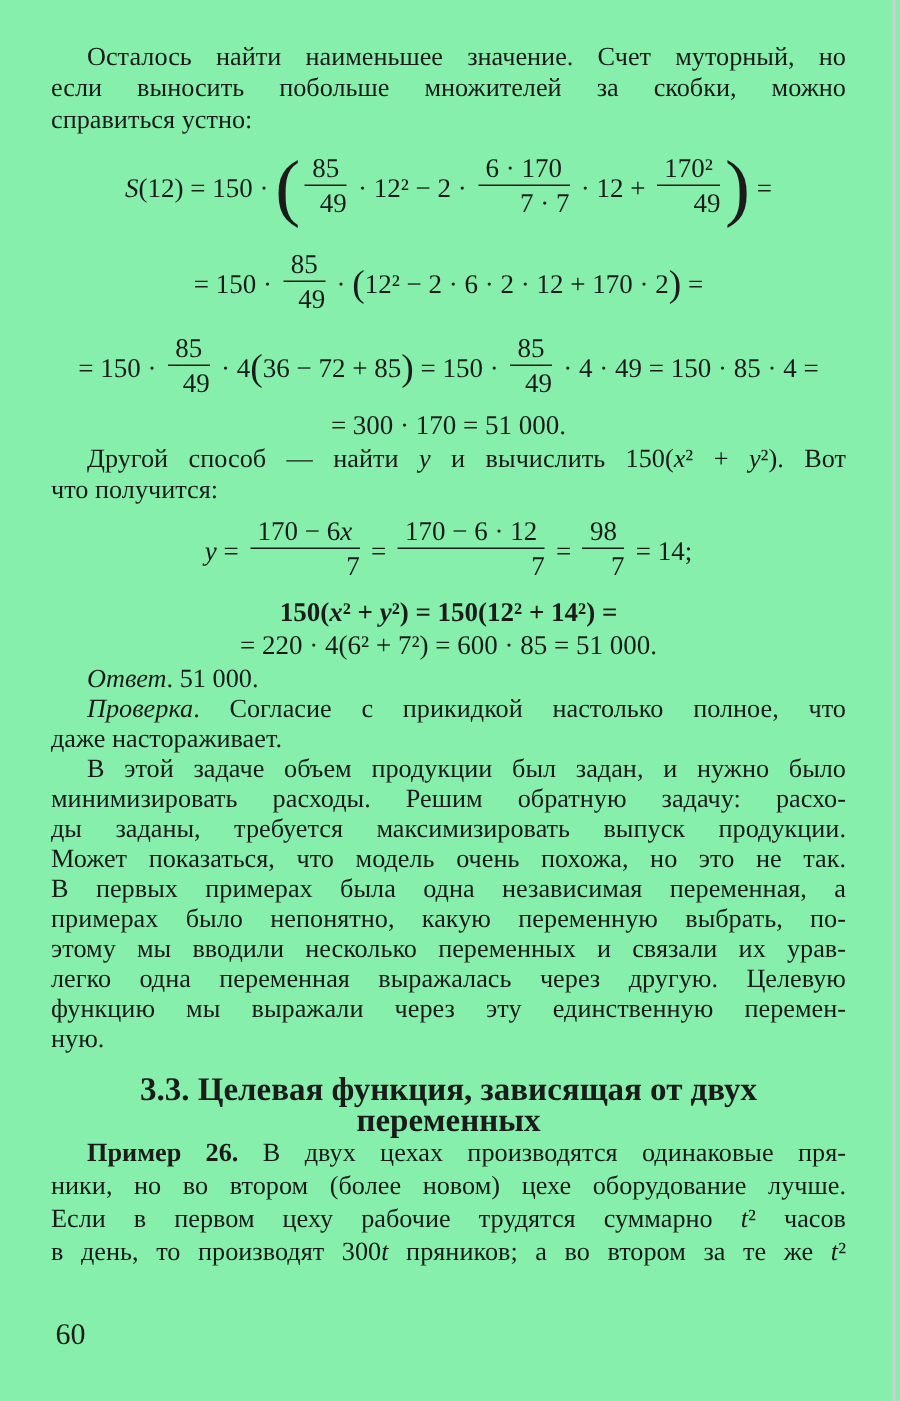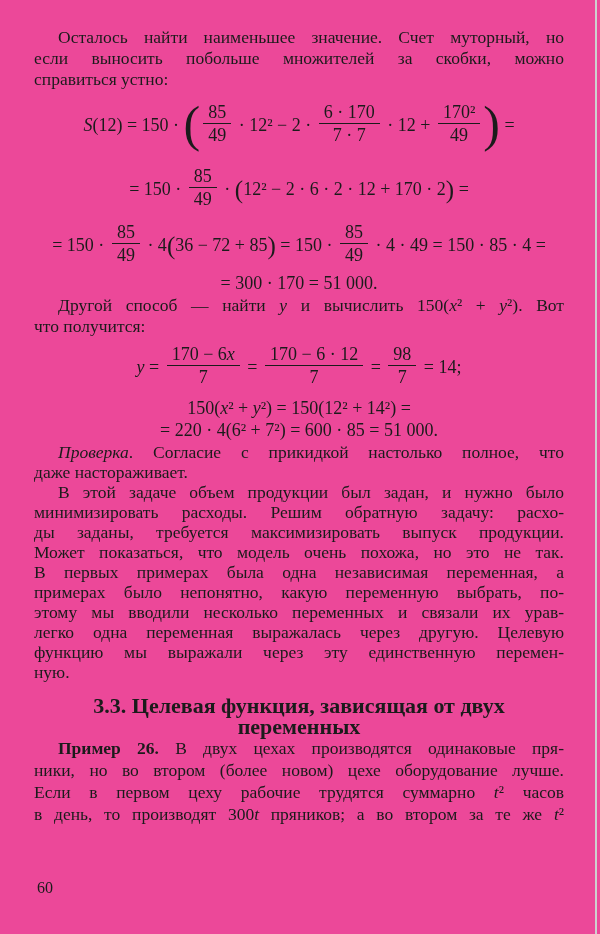--- a/index.html
+++ b/index.html
@@ -1,20 +1,20 @@
 <!DOCTYPE html>
 <html lang="ru"><head>
 <meta charset="utf-8">
 <style>
   html,body { margin:0; padding:0; }
   body { background:#e9e9e9; }
   .page {
     position:relative;
     width:600px; height:934px;
-    background:#ec4899;
+    background:#86efac;
     color:#1b1b1b;
     font-family:"Liberation Serif","DejaVu Serif",serif;
     overflow:hidden;
   }
   .scan-edge {
     position:absolute; top:0; right:3px;
     width:2px; height:100%;
     background:#cfcfcf;
   }
   .content {
@@ -25,40 +25,40 @@
   .para.lh22 { line-height:22px; }
   .pline { text-align:justify; text-align-last:justify; }
   .pline.last { text-align-last:left;font-family:Liberation Serif, serif; }
   .pline.first { text-indent:24px; }
   .formula { text-align:center; font-size:18px; white-space:nowrap; }
   #f1 { height:70px; line-height:70px; }
   #f2 { height:58px; line-height:58px; }
   #f3 { height:54px; line-height:54px; }
   #f4 { height:23px; line-height:23px; }
   #f5 { height:60px; line-height:60px; }
-  #f6 { height:22px; line-height:22px; }
+  #f6 { height:22px; line-height:22px;font-weight:bold; }
   #f7 { height:23px; line-height:23px; }
   .frac {
     display:inline-block; vertical-align:middle;
     text-align:center; line-height:1.15;
     margin:0 3px; position:relative; top:-3px;
   }
   .frac .num { display:block; border-bottom:1.6px solid #1b1b1b; padding:0 5px 1px; }
-  .frac .den { display:block; padding-top:1px; }
+  .frac .den { display:block; padding-top:1px;text-align:right; }
   .tk-var { font-style:italic; }
   .tk-b { font-weight:bold; }
   .tk-paren { font-size:50px; font-weight:400; line-height:0; vertical-align:middle; position:relative; top:-3px; }
   .tk-pmd { font-size:25px; line-height:0; vertical-align:middle; position:relative; top:-1px; }
   .heading {
     font-weight:bold; text-align:center;
     font-size:22px; line-height:21px; margin-top:13px;
   }
   .page-num {
     position:absolute; left:37px; top:879px;
-    font-size:16px;
+    font-size:20px;
   }
 </style>
 </head>
 <body>
 
 <div class="page">
   <div class="scan-edge"></div>
   <div class="content">
     <div class="para">
         <div class="pline first"><span class="tk-txt">Осталось найти наименьшее значение. Счет муторный, но</span></div>
@@ -69,20 +69,23 @@
     <div class="formula" id="f2"><span class="tk-txt">= 150 · </span><span class="frac"><span class="num"><span class="tk-txt">85</span></span><span class="den"><span class="tk-txt">49</span></span></span><span class="tk-txt"> · </span><span class="tk-pmd">(</span><span class="tk-txt">12² − 2 · 6 · 2 · 12 + 170 · 2</span><span class="tk-pmd">)</span><span class="tk-txt"> =</span></div>
     <div class="formula" id="f3"><span class="tk-txt">= 150 · </span><span class="frac"><span class="num"><span class="tk-txt">85</span></span><span class="den"><span class="tk-txt">49</span></span></span><span class="tk-txt"> · 4</span><span class="tk-pmd">(</span><span class="tk-txt">36 − 72 + 85</span><span class="tk-pmd">)</span><span class="tk-txt"> = 150 · </span><span class="frac"><span class="num"><span class="tk-txt">85</span></span><span class="den"><span class="tk-txt">49</span></span></span><span class="tk-txt"> · 4 · 49 = 150 · 85 · 4 =</span></div>
     <div class="formula" id="f4"><span class="tk-txt">= 300 · 170 = 51 000.</span></div>
     <div class="para">
         <div class="pline first"><span class="tk-txt">Другой способ — найти </span><span class="tk-var">y</span><span class="tk-txt"> и вычислить 150(</span><span class="tk-var">x</span><span class="tk-txt">² + </span><span class="tk-var">y</span><span class="tk-txt">²). Вот</span></div>
         <div class="pline last"><span class="tk-txt">что получится:</span></div>
       </div>
     <div class="formula" id="f5"><span class="tk-var">y</span><span class="tk-txt"> = </span><span class="frac"><span class="num"><span class="tk-txt">170 − 6</span><span class="tk-var">x</span></span><span class="den"><span class="tk-txt">7</span></span></span><span class="tk-txt"> = </span><span class="frac"><span class="num"><span class="tk-txt">170 − 6 · 12</span></span><span class="den"><span class="tk-txt">7</span></span></span><span class="tk-txt"> = </span><span class="frac"><span class="num"><span class="tk-txt">98</span></span><span class="den"><span class="tk-txt">7</span></span></span><span class="tk-txt"> = 14;</span></div>
     <div class="formula" id="f6"><span class="tk-txt">150(</span><span class="tk-var">x</span><span class="tk-txt">² + </span><span class="tk-var">y</span><span class="tk-txt">²) = 150(12² + 14²) =</span></div>
     <div class="formula" id="f7"><span class="tk-txt">= 220 · 4(6² + 7²) = 600 · 85 = 51 000.</span></div>
+    <div class="para lh20">
+        <div class="pline first last"><span class="tk-var">Ответ</span><span class="tk-txt">. 51 000.</span></div>
+      </div>
     <div class="para lh20">
         <div class="pline first"><span class="tk-var">Проверка</span><span class="tk-txt">. Согласие с прикидкой настолько полное, что</span></div>
         <div class="pline last"><span class="tk-txt">даже настораживает.</span></div>
       </div>
     <div class="para lh20">
         <div class="pline first"><span class="tk-txt">В этой задаче объем продукции был задан, и нужно было</span></div>
         <div class="pline"><span class="tk-txt">минимизировать расходы. Решим обратную задачу: расхо-</span></div>
         <div class="pline"><span class="tk-txt">ды заданы, требуется максимизировать выпуск продукции.</span></div>
         <div class="pline"><span class="tk-txt">Может показаться, что модель очень похожа, но это не так.</span></div>
         <div class="pline"><span class="tk-txt">В первых примерах была одна независимая переменная, а</span></div>

